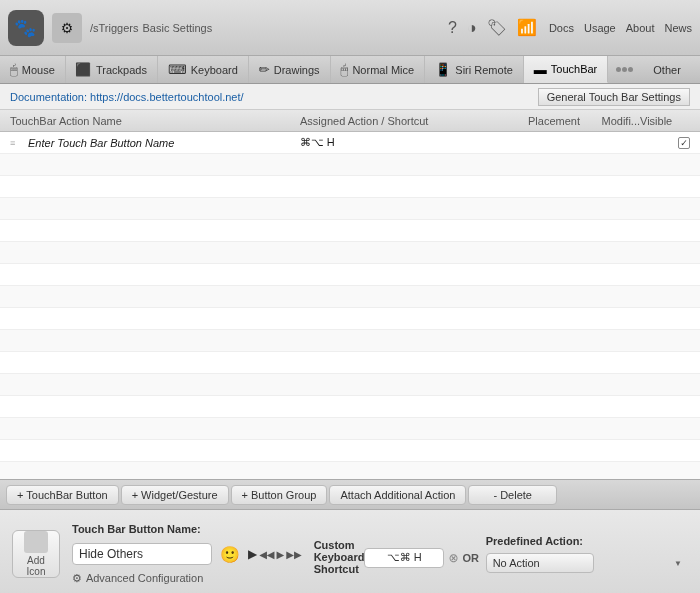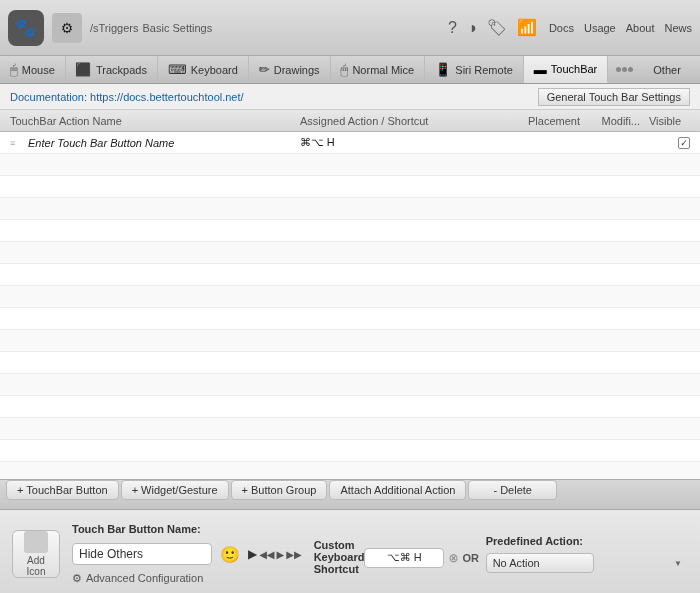--- a/index.html
+++ b/index.html
@@ -136,21 +136,21 @@
       height: 22px;
       padding: 0 10px;
       border-bottom: 1px solid #bbb;
       font-size: 11px;
       color: #555;
     }
     .col-name { flex: 1; }
     .col-shortcut { width: 200px; }
     .col-placement { width: 80px; text-align: right; }
     .col-modifi { width: 60px; text-align: right; }
-    .col-visible { width: 50px; text-align: center; }
+    .col-visible { width: 50px; text-align: left; }
 
     
     .table-body {
       flex: 1;
       overflow-y: auto;
       background: #fff;
     }
     .table-row {
       display: flex;
       align-items: center;
@@ -185,21 +185,21 @@
       height: 22px;
       border-bottom: 1px solid #eee;
       background: white;
       display: flex; align-items: center;
     }
     .empty-row:nth-child(even) { background: #f9f9f9; }
 
     
     .bottom-toolbar {
       display: flex;
-      align-items: flex-start;
+      align-items: center;
       background: linear-gradient(to bottom, #d8d8d8, #c5c5c5);
       height: 30px;
       border-top: 1px solid #aaa;
       padding: 0 6px;
       gap: 2px;
     }
     .toolbar-btn {
       background: linear-gradient(to bottom, #f5f5f5, #dedede);
       border: 1px solid #bbb;
       border-radius: 4px;

